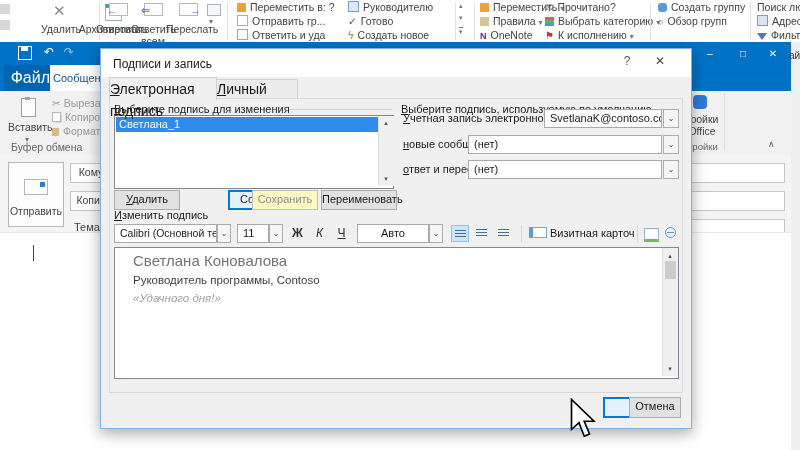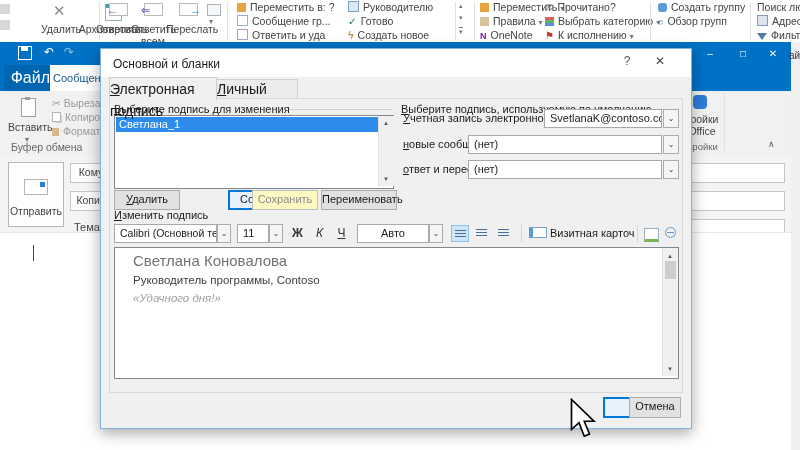--- a/index.html
+++ b/index.html
@@ -101,21 +101,21 @@
     <span class="rb-lbl">Переслать</span>
   </div>
   <div class="abs" style="left:207px;top:4px;width:12px;height:10px;border:1px solid #b0b0b0;background:#f4f8fb;"></div>
   <span class="abs caret" style="left:209px;top:17px;">▾</span>
   <div class="vsep" style="left:227px;"></div>
 
   <div class="rb-row" style="left:237px;top:1px;">
     <span class="mi" style="background:#e8a33d;"></span><span>Переместить в: ?</span>
   </div>
   <div class="rb-row" style="left:237px;top:15px;">
-    <span class="mi" style="background:#fff;border:1px solid #9ab0c8;"></span><span>Сообщение гр...</span>
+    <span class="mi" style="background:#fff;border:1px solid #9ab0c8;"></span><span>Отправить гр...</span>
   </div>
   <div class="rb-row" style="left:237px;top:29px;">
     <span class="mi" style="background:#fff;border:1px solid #b49ad0;"></span><span>Ответить и уда</span>
   </div>
   <div class="rb-row" style="left:348px;top:1px;">
     <span class="mi" style="background:#dce8f6;border:1px solid #7a9cc8;"></span><span>Руководителю</span>
   </div>
   <div class="rb-row" style="left:348px;top:15px;">
     <span style="color:#217346;font-weight:bold;margin-right:4px;">✓</span><span>Готово</span>
   </div>
@@ -231,21 +231,21 @@
     <div class="abs" style="left:33px;top:12px;width:1px;height:16px;background:#444;"></div>
   </div>
 </div>
 
 <div id="edge-sliver" class="abs">
   <span class="abs nowrap" style="left:-2px;top:8px;width:12px;">айт</span>
 </div>
 
 <div id="dlg" class="abs">
   <div id="dlg-titlebar">
-    <span class="abs" style="left:12px;top:8px;font-size:12px;">Основной и бланки</span>
+    <span class="abs" style="left:12px;top:8px;font-size:12px;">Подписи и запись</span>
     <span class="abs" style="left:515px;top:5px;width:22px;height:18px;text-align:center;font-size:12px;color:#555;">?</span>
     <span class="abs" style="left:548px;top:5px;width:22px;height:18px;text-align:center;font-size:12px;color:#444;">✕</span>
   </div>
 
   <div class="dlg-tab accel" style="left:8px;top:28px;width:106px;height:22px;line-height:22px;background:#f0f0f0;border:1px solid #d0d0d0;border-bottom:none;z-index:2;">Электронная подпись</div>
   <div class="dlg-tab accel" style="left:115px;top:30px;width:80px;height:19px;line-height:19px;background:#ececec;border:1px solid #d0d0d0;border-bottom:none;">Личный бланк</div>
 
   <div id="dlg-panel"></div>
 
   <span class="abs accel" style="left:13px;top:54px;">Выберите подпись для изменения</span>

